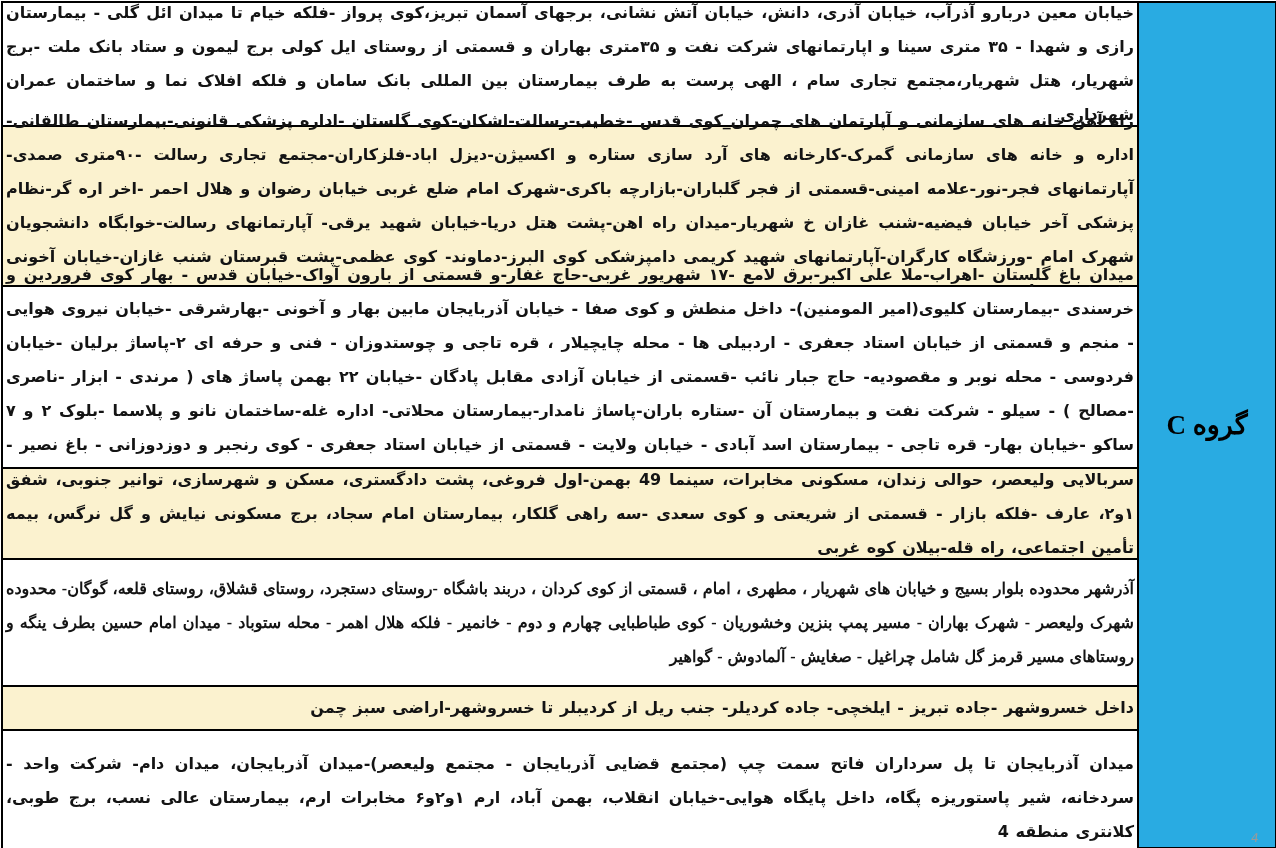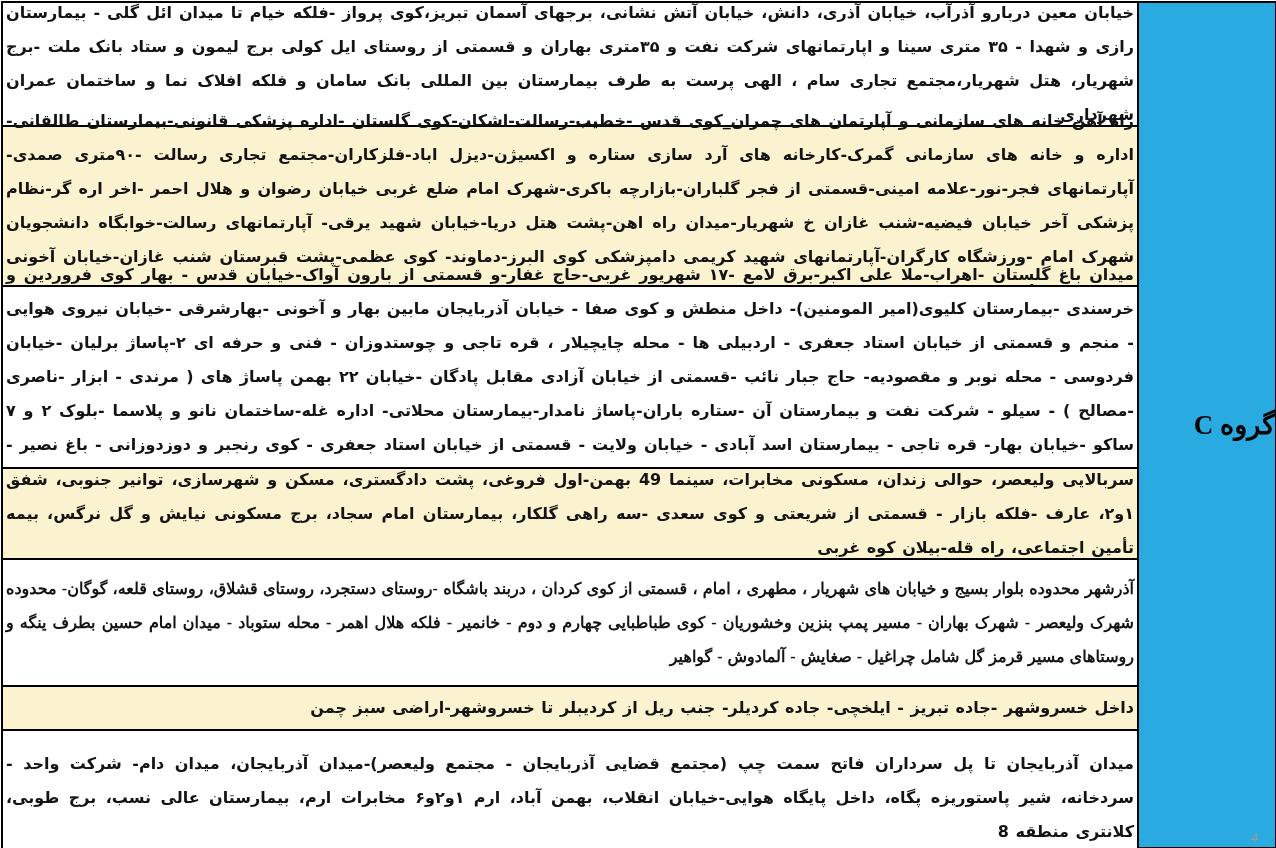--- a/index.html
+++ b/index.html
@@ -19,21 +19,21 @@
     border:2px solid var(--border);
     display:flex;flex-direction:row;
     direction:rtl;
     background:#ffffff;
   }
   
   .group-col{
     flex:0 0 138px;width:138px;
     background:var(--group-bg);
     border-left:2px solid var(--border);
-    display:flex;align-items:center;
+    display:flex;align-items:center;justify-content:center;
     box-sizing:border-box;
   }
   .group-label{
     font-family:"Liberation Serif","DejaVu Serif",serif;
     font-weight:bold;font-size:27px;color:#000;
     direction:rtl;white-space:nowrap;
   }
   .rows{
     flex:1 1 auto;display:flex;flex-direction:column;min-width:0;
   }
@@ -89,19 +89,19 @@
     <div class="row">
       <p>سربالایی ولیعصر، حوالی زندان، مسکونی مخابرات، سینما 49 بهمن-اول فروغی،  پشت دادگستری، مسکن و شهرسازی،  توانیر جنوبی، شفق ۱و۲، عارف -فلکه بازار - قسمتی از شریعتی و کوی سعدی -سه راهی گلکار، بیمارستان امام سجاد، برج مسکونی نیایش و گل نرگس، بیمه تأمین اجتماعی، راه قله-بیلان کوه غربی</p>
     </div>
     <div class="row">
       <p>آذرشهر  محدوده بلوار بسیج و خیابان های شهریار ، مطهری ، امام ، قسمتی از کوی کردان ، دربند باشگاه -روستای دستجرد، روستای قشلاق، روستای قلعه، گوگان- محدوده شهرک ولیعصر - شهرک بهاران - مسیر پمپ بنزین وخشوریان - کوی طباطبایی چهارم و دوم - خانمیر - فلکه هلال اهمر  - محله ستوباد - میدان امام حسین بطرف ینگه و روستاهای مسیر قرمز گل شامل چراغیل - صغایش - آلمادوش - گواهیر</p>
     </div>
     <div class="row">
       <p>داخل خسروشهر -جاده تبریز - ایلخچی- جاده کردیلر- جنب ریل از کردیبلر تا خسروشهر-اراضی سبز چمن</p>
     </div>
     <div class="row">
-      <p>میدان آذربایجان تا پل سرداران فاتح سمت چپ (مجتمع قضایی آذربایجان - مجتمع ولیعصر)-میدان آذربایجان، میدان دام- شرکت واحد - سردخانه، شیر پاستوریزه پگاه، داخل پایگاه هوایی-خیابان انقلاب، بهمن آباد،  ارم ۱و۲و۶ مخابرات ارم، بیمارستان عالی نسب، برج طوبی، کلانتری منطقه 8</p>
+      <p>میدان آذربایجان تا پل سرداران فاتح سمت چپ (مجتمع قضایی آذربایجان - مجتمع ولیعصر)-میدان آذربایجان، میدان دام- شرکت واحد - سردخانه، شیر پاستوریزه پگاه، داخل پایگاه هوایی-خیابان انقلاب، بهمن آباد،  ارم ۱و۲و۶ مخابرات ارم، بیمارستان عالی نسب، برج طوبی، کلانتری منطقه 4</p>
     </div>
   </div>
 
 </div>
 
 <span class="corner-mark">4</span>
 
 </body></html>

